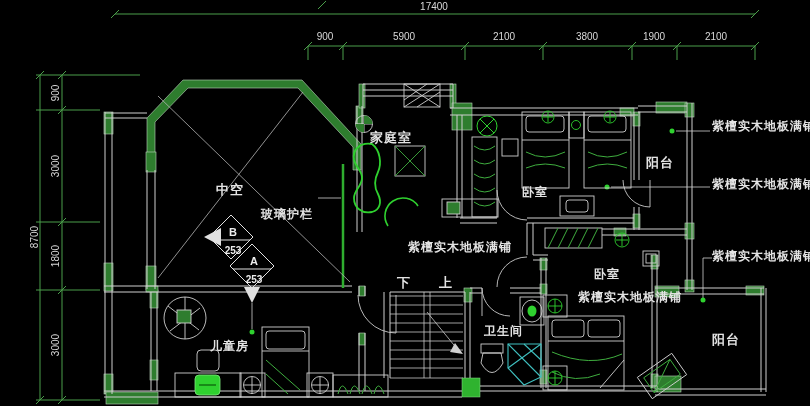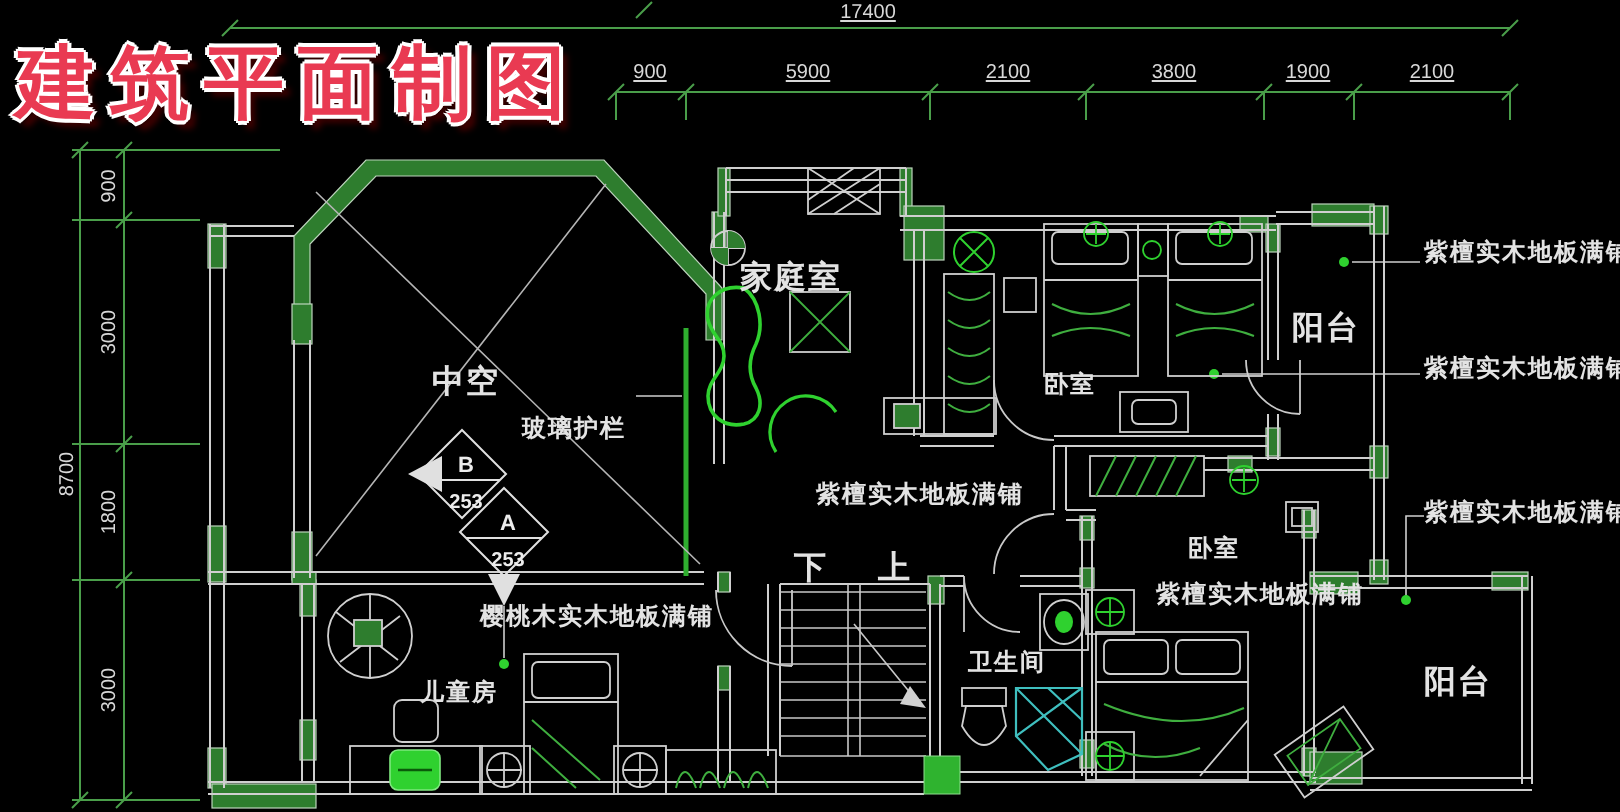--- a/index.html
+++ b/index.html
@@ -1,24 +1,24 @@
 <!DOCTYPE html>
 <html><head>
 <meta charset="utf-8">
 <style>
   html,body{margin:0;padding:0;background:#000;}
   #canvas{position:relative;width:810px;height:406px;background:#000;overflow:hidden;
           font-family:"Liberation Sans",sans-serif;}
   #plan-svg{position:absolute;left:0;top:0;}
   .lbl{position:absolute;color:#e3e3e3;font-weight:bold;font-size:12px;line-height:1.1;
        letter-spacing:1px;white-space:nowrap;}
-  .lbl-big{font-size:16px;}
+  .lbl-big{font-size:13px;}
   .dim{position:absolute;color:#d8d8d8;font-size:10px;font-weight:normal;letter-spacing:0;
        white-space:nowrap;text-align:center;}
-  .dim-h{width:56px;text-decoration:underline;}
+  .dim-h{width:56px;}
   .dim-v{transform:translate(-50%,-50%) rotate(-90deg);}
   #main-title{position:absolute;left:8px;top:14px;font-size:40px;font-weight:900;
       letter-spacing:7px;color:#e93a52;white-space:nowrap;
       text-shadow:-2px 0 0 #fff,2px 0 0 #fff,0 -2px 0 #fff,0 2px 0 #fff,
                   -1px -1px 0 #fff,1px 1px 0 #fff,-1px 1px 0 #fff,1px -1px 0 #fff,
                   4px 4px 3px rgba(120,0,0,.55);}
 </style>
 </head>
 <body>
 
@@ -270,21 +270,20 @@
       <rect x="307" y="373" width="26" height="24"></rect>
           <circle cx="320" cy="385" r="8.5"></circle>
           <path d="M312,385 H329 M320,377 V394"></path>
       <rect x="333" y="375" width="55" height="22"></rect>
     </g>
     <path d="M266,360 L300,390 M266,374 L288,394" stroke="#3fae3f" stroke-width="1"></path>
     <path d="M338,394 Q342,378 348,394 M350,394 Q354,378 360,394 M362,394 Q366,378 372,394 M374,394 Q378,378 384,394" stroke="#3fae3f" stroke-width="1"></path>
   </g>
 </svg>
 
-<div id="main-title">建筑平面制图</div>
 
 <div class="dim dim-h" style="left:404px;top:1px;width:60px">17400</div>
 <div class="dim dim-h" style="left:297px;top:31px">900</div>
 <div class="dim dim-h" style="left:376px;top:31px">5900</div>
 <div class="dim dim-h" style="left:476px;top:31px">2100</div>
 <div class="dim dim-h" style="left:559px;top:31px">3800</div>
 <div class="dim dim-h" style="left:626px;top:31px">1900</div>
 <div class="dim dim-h" style="left:688px;top:31px">2100</div>
 
 <div class="dim dim-v" style="left:34px;top:237px">8700</div>
@@ -298,20 +297,19 @@
 <div class="lbl" style="left:522px;top:186px">卧室</div>
 <div class="lbl lbl-big" style="left:646px;top:156px">阳台</div>
 <div class="lbl" style="left:594px;top:268px">卧室</div>
 <div class="lbl lbl-big" style="left:712px;top:333px">阳台</div>
 <div class="lbl" style="left:210px;top:340px">儿童房</div>
 <div class="lbl" style="left:484px;top:325px">卫生间</div>
 
 <div class="lbl" style="left:261px;top:208px">玻璃护栏</div>
 <div class="lbl" style="left:408px;top:241px">紫檀实木地板满铺</div>
 <div class="lbl" style="left:578px;top:291px">紫檀实木地板满铺</div>
-<div class="lbl" style="left:240px;top:302px">樱桃木实木地板满铺</div>
 <div class="lbl lbl-big" style="left:397px;top:276px">下</div>
 <div class="lbl lbl-big" style="left:439px;top:276px">上</div>
 <div class="lbl" style="left:712px;top:120px">紫檀实木地板满铺</div>
 <div class="lbl" style="left:712px;top:178px">紫檀实木地板满铺</div>
 <div class="lbl" style="left:712px;top:250px">紫檀实木地板满铺</div>
 
 </div>
 
 </body></html>

